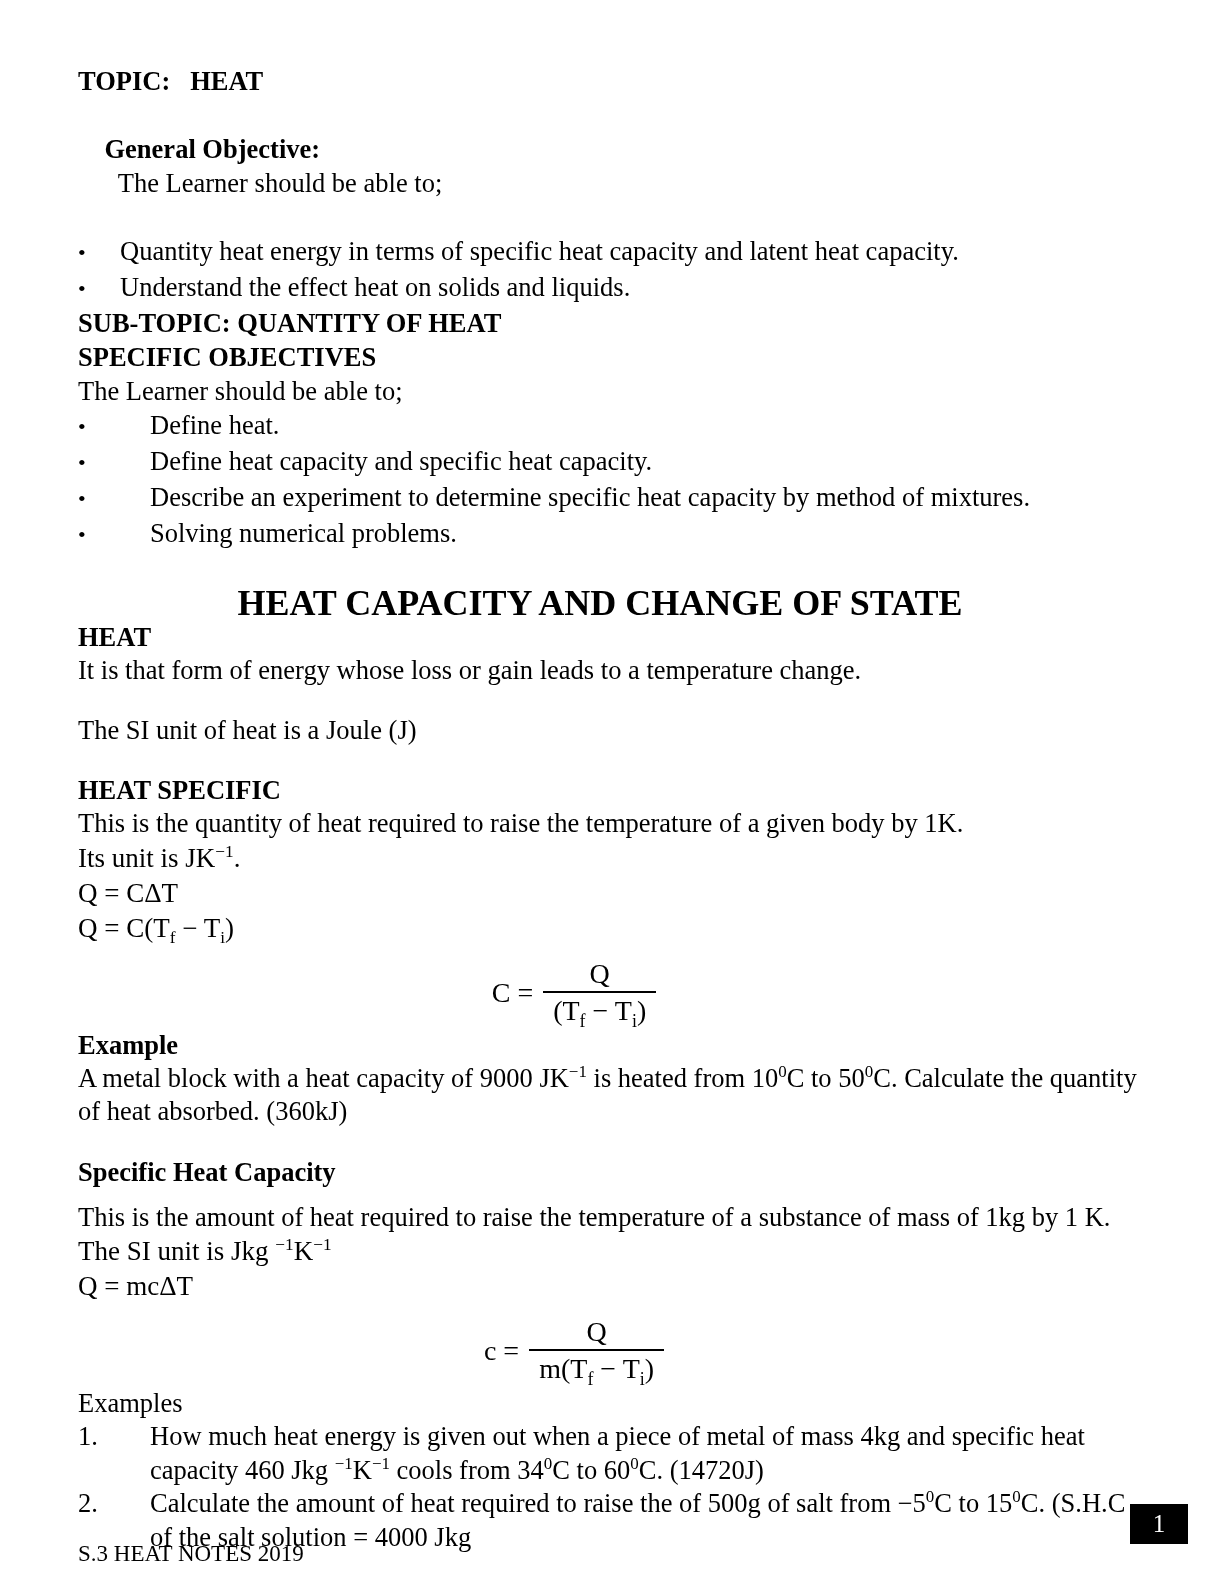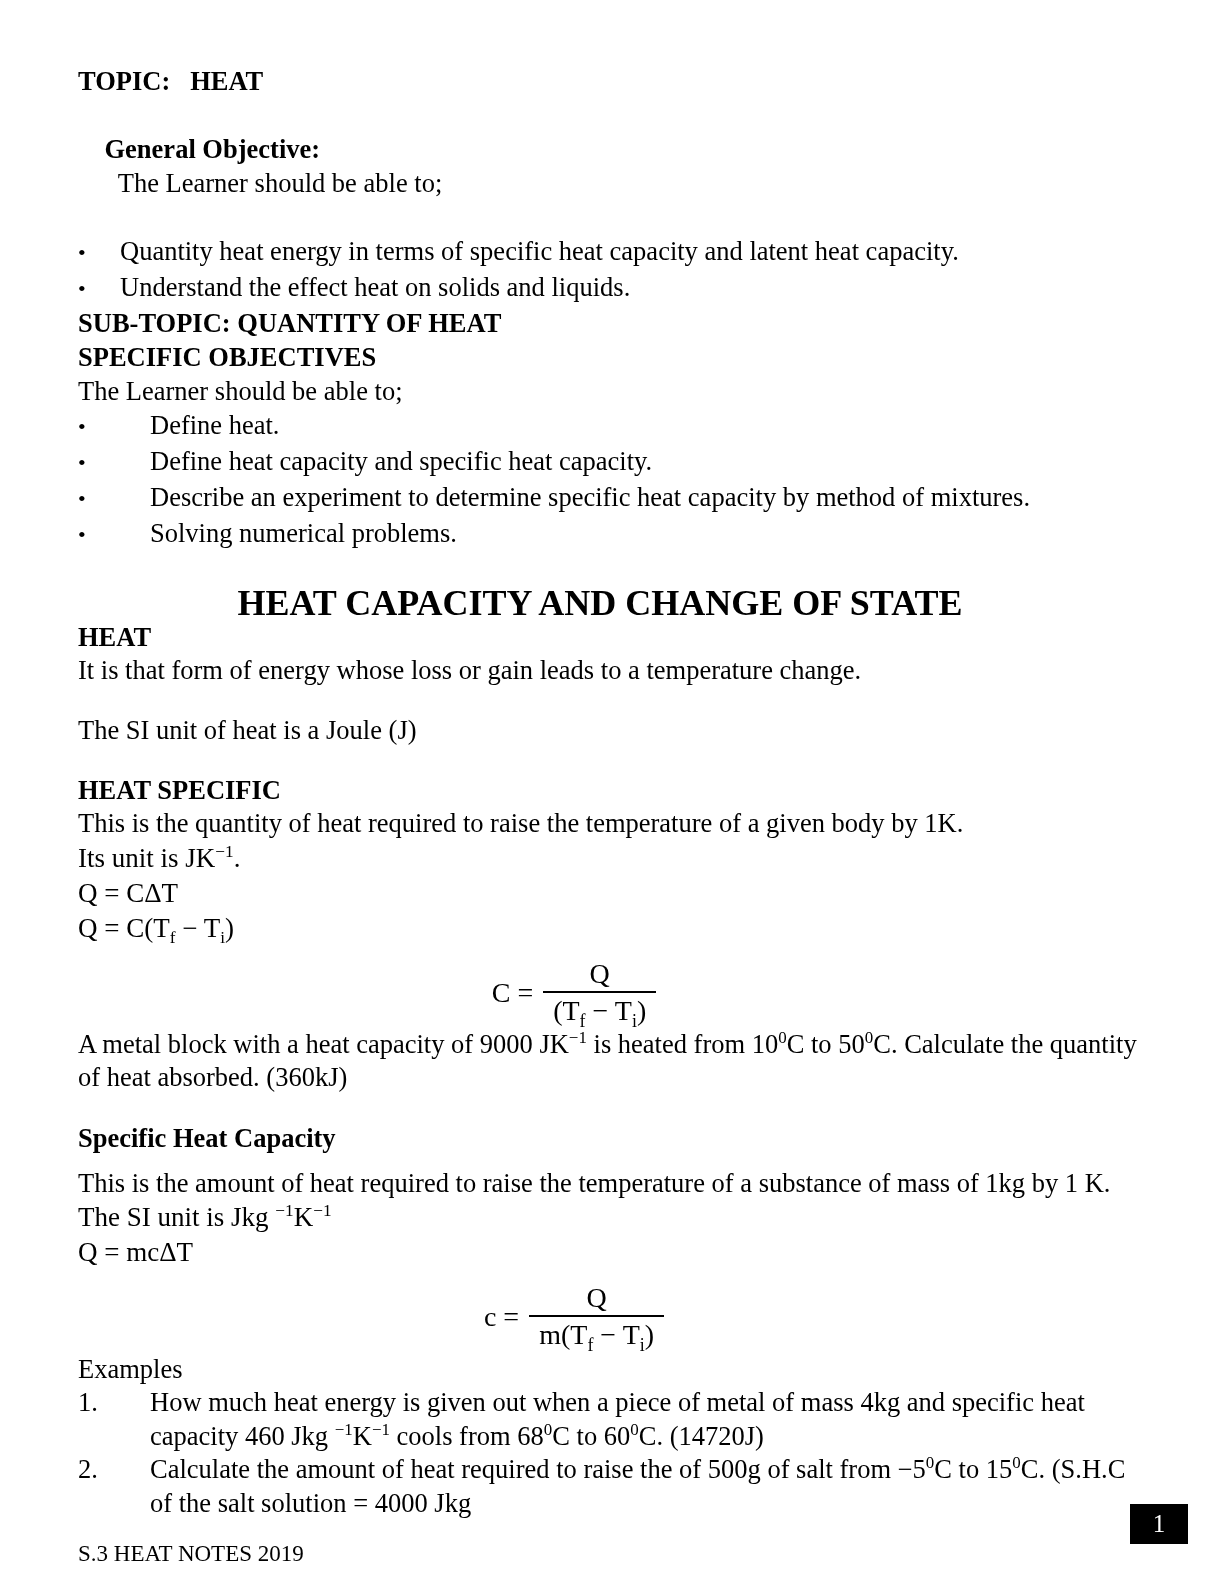--- a/index.html
+++ b/index.html
@@ -236,20 +236,21 @@
     <span class="frac-eq">
       <span class="frac-lhs">C =</span>
       <span class="frac">
         <span class="numer">Q</span>
         <span class="bar"></span>
         <span class="denom"><span>(T</span><sub>f</sub><span> − T</span><sub>i</sub><span>)</span></span>
       </span>
     </span>
   </div>
 
+  <div class="heading-line">Example</div>
   <p class="para para-wide"><span>A metal block with a heat capacity of 9000 JK</span><sup>−1</sup><span> is heated from 10</span><sup>0</sup><span>C to 50</span><sup>0</sup><span>C. Calculate the quantity of heat absorbed. (360kJ)</span></p>
 
   <div class="spacer-md"></div>
 
   <div class="heading-line">Specific Heat Capacity</div>
 
   <div class="spacer-sm"></div>
 
   <p class="para para-wide">This is the amount of heat required to raise the temperature of a substance of mass of 1kg by 1 K.</p>
 
@@ -270,21 +271,21 @@
         <span class="bar"></span>
         <span class="denom"><span>m(T</span><sub>f</sub><span> − T</span><sub>i</sub><span>)</span></span>
       </span>
     </span>
   </div>
 
   <div class="line">Examples</div>
 
   <div class="num-row">
     <span class="num">1.</span>
-    <span class="ntxt"><span>How much heat energy is given out when a piece of metal of mass 4kg and specific heat capacity 460 Jkg </span><sup>−1</sup><span>K</span><sup>−1</sup><span> cools from 68</span><sup>0</sup><span>C to 60</span><sup>0</sup><span>C. (14720J)</span></span>
+    <span class="ntxt"><span>How much heat energy is given out when a piece of metal of mass 4kg and specific heat capacity 460 Jkg </span><sup>−1</sup><span>K</span><sup>−1</sup><span> cools from 34</span><sup>0</sup><span>C to 60</span><sup>0</sup><span>C. (14720J)</span></span>
   </div>
 
   <div class="num-row">
     <span class="num">2.</span>
     <span class="ntxt"><span>Calculate the amount of heat required to raise the of 500g of salt from −5</span><sup>0</sup><span>C to 15</span><sup>0</sup><span>C. (S.H.C of the salt solution = 4000 Jkg </span></span>
   </div>
 
   <div class="footer">S.3 HEAT NOTES 2019</div>
   <div class="page-number-box">1</div>
 

